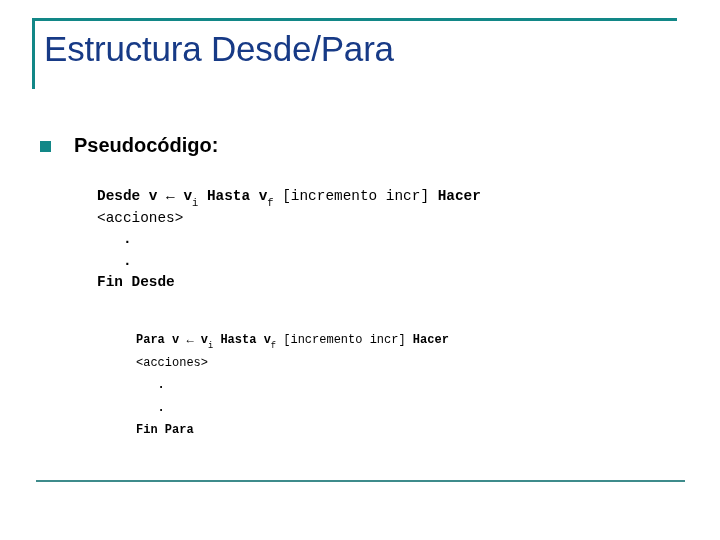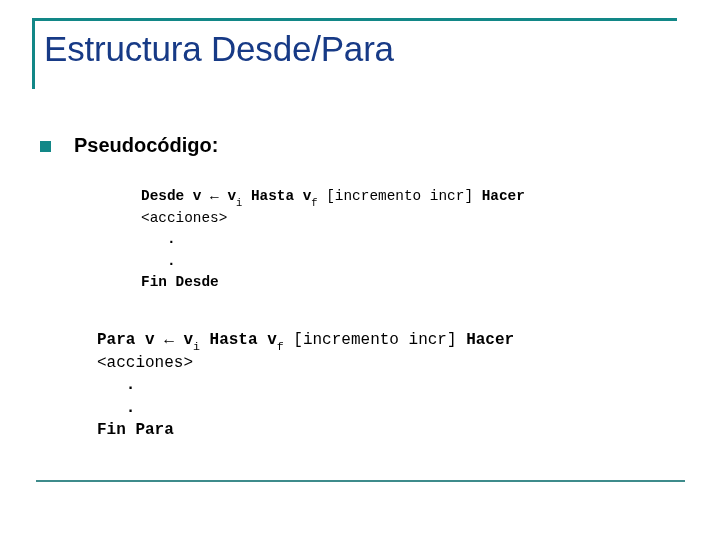--- a/index.html
+++ b/index.html
@@ -87,26 +87,26 @@
     position: absolute;
     left: 97px;
     font-family: "Liberation Mono", "DejaVu Sans Mono", monospace;
     color: #000000;
     white-space: pre;
   }
   #code-block-desde {
     top: 186px;
     font-size: 14.4px;
     line-height: 21.5px;
-    margin-left: 44px;
   }
   #code-block-para {
     top: 329px;
-    font-size: 16px;
+    font-size: 12px;
     line-height: 22.5px;
+    margin-left: 39px;
   }
   .code-line {
     white-space: pre;
   }
   .kw {
     font-weight: bold;
   }
   .plain {
     font-weight: normal;
   }

